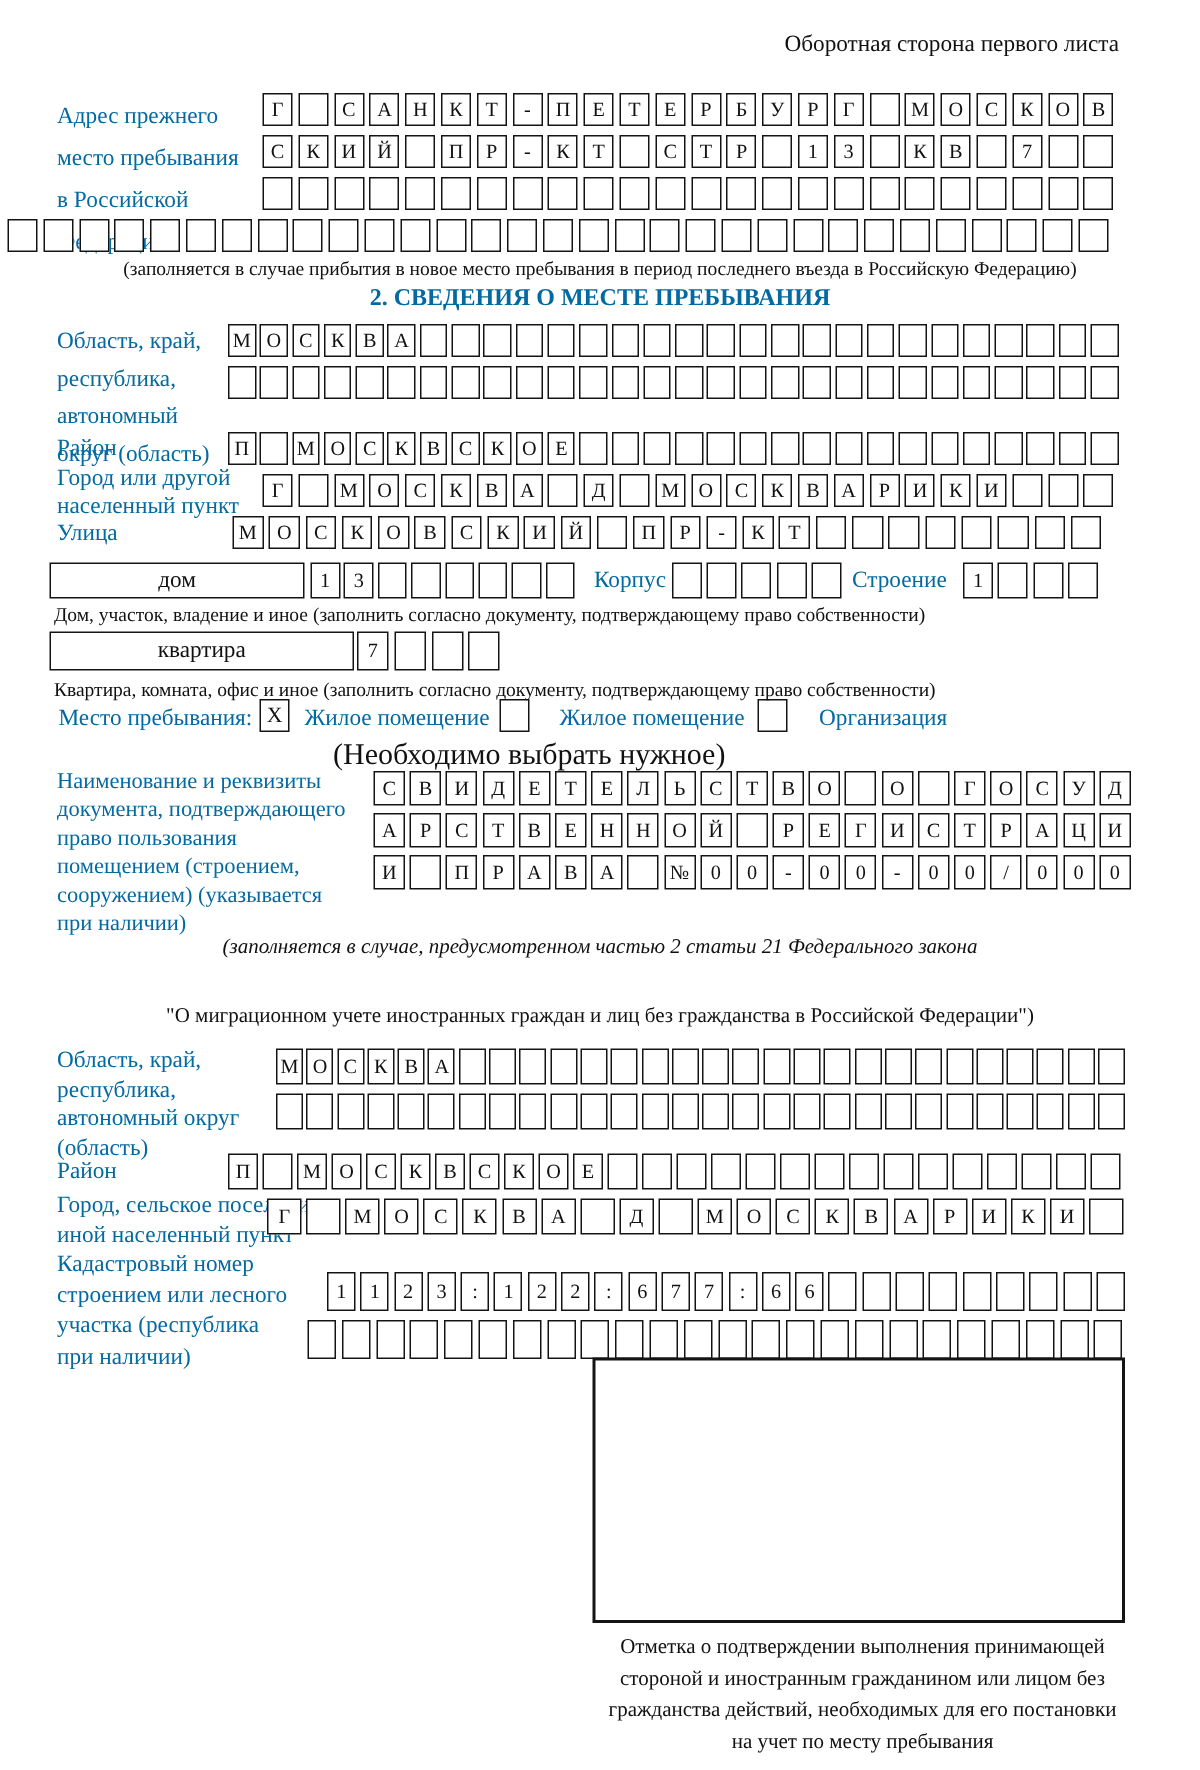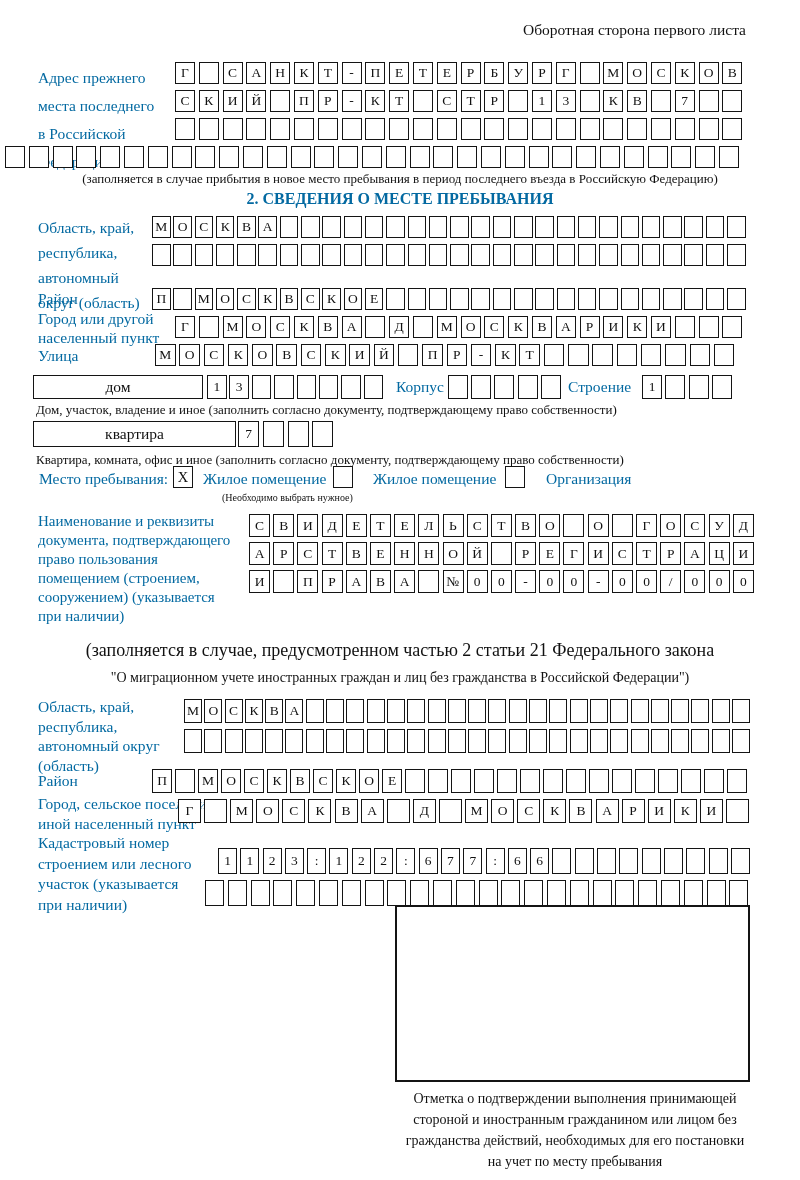--- a/index.html
+++ b/index.html
@@ -57,21 +57,21 @@
 </style>
 </head>
 <body>
 
 <div id="page">
 
   <div class="abs cap" style="top:21px; right:54px; font-size:15.5px;">Оборотная сторона первого листа</div>
 
   <div class="abs lbl" style="left:38px; top:64px; line-height:28px;">
     <div>Адрес прежнего</div>
-    <div>места последнего</div>
+    <div>место пребывания</div>
     <div>в Российской</div>
     <div>Федерации</div>
   </div>
   <div class="row" id="row-prev1">
       <span class="cbox">Г</span>
       <span class="cbox"></span>
       <span class="cbox">С</span>
       <span class="cbox">А</span>
       <span class="cbox">Н</span>
       <span class="cbox">К</span>
@@ -378,21 +378,21 @@
     </div>
   <div class="abs cap" style="left:36px; top:452px;">Квартира, комната, офис и иное (заполнить согласно документу, подтверждающему право собственности)</div>
 
   <div class="abs lbl" style="left:39px; top:470px;">Место пребывания:</div>
   <span class="cbox single" style="left:173px; top:466px;">X</span>
   <div class="abs lbl" style="left:203px; top:470px;">Жилое помещение</div>
   <span class="cbox single" style="left:333px; top:466px;"></span>
   <div class="abs lbl" style="left:373px; top:470px;">Жилое помещение</div>
   <span class="cbox single" style="left:505px; top:466px;"></span>
   <div class="abs lbl" style="left:546px; top:470px;">Организация</div>
-  <div class="abs cap" style="left:222px; top:492px; font-size:10px;">(Необходимо выбрать нужное)</div>
+  <div class="abs cap" style="left:222px; top:492px; font-size:20px;">(Необходимо выбрать нужное)</div>
 
   <div class="abs lbl" style="left:38px; top:512px; line-height:19px; font-size:15px;">
     <div>Наименование и реквизиты</div>
     <div>документа, подтверждающего</div>
     <div>право пользования</div>
     <div>помещением (строением,</div>
     <div>сооружением) (указывается</div>
     <div>при наличии)</div>
   </div>
   <div class="row" id="row-doc1">
@@ -458,21 +458,21 @@
       <span class="cbox">0</span>
       <span class="cbox">-</span>
       <span class="cbox">0</span>
       <span class="cbox">0</span>
       <span class="cbox">/</span>
       <span class="cbox">0</span>
       <span class="cbox">0</span>
       <span class="cbox">0</span>
     </div>
 
-  <div class="abs cap center" style="top:640px; font-size:18px;">(заполняется в случае, предусмотренном частью 2 статьи 21 Федерального закона</div>
+  <div class="abs cap center" style="top:624px; font-size:14px;font-style:italic;">(заполняется в случае, предусмотренном частью 2 статьи 21 Федерального закона</div>
   <div class="abs cap center" style="top:670px; font-size:14px;">"О миграционном учете иностранных граждан и лиц без гражданства в Российской Федерации")</div>
 
   <div class="abs lbl" style="left:38px; top:697px; line-height:19.5px;">
     <div>Область, край,</div>
     <div>республика,</div>
     <div>автономный округ</div>
     <div>(область)</div>
   </div>
   <div class="row" id="row-region2a">
       <span class="cbox">М</span>
@@ -590,21 +590,21 @@
       <span class="cbox">Р</span>
       <span class="cbox">И</span>
       <span class="cbox">К</span>
       <span class="cbox">И</span>
       <span class="cbox"></span>
     </div>
 
   <div class="abs lbl" style="left:38px; top:833px; line-height:20.5px;">
     <div>Кадастровый номер</div>
     <div>строением или лесного</div>
-    <div>участок (указывается</div>
+    <div>участка (республика</div>
     <div>при наличии)</div>
   </div>
   <div class="row" id="row-kad1">
       <span class="cbox">1</span>
       <span class="cbox">1</span>
       <span class="cbox">2</span>
       <span class="cbox">3</span>
       <span class="cbox">:</span>
       <span class="cbox">1</span>
       <span class="cbox">2</span>

